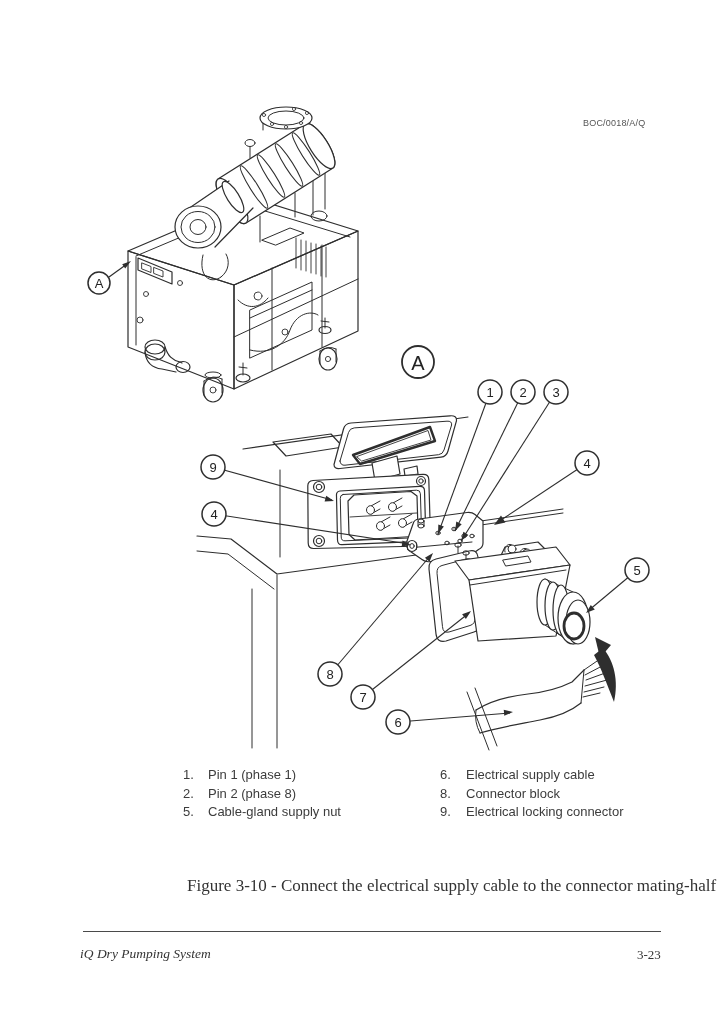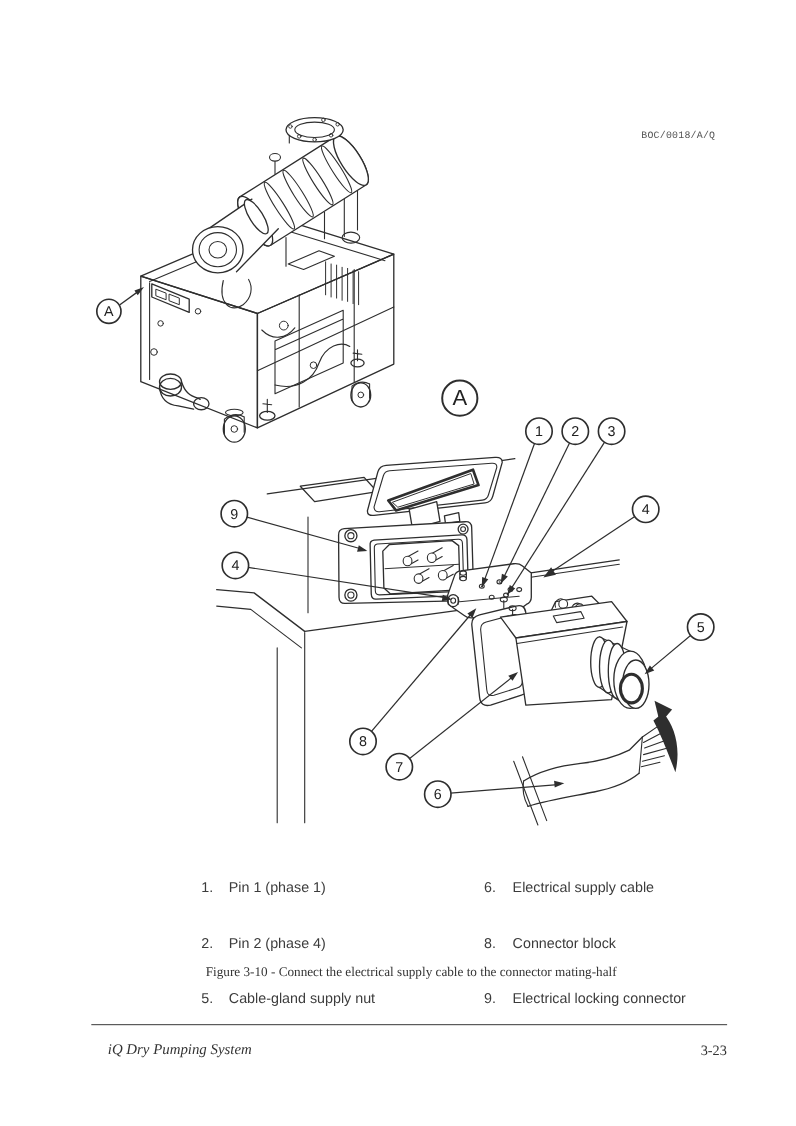--- a/index.html
+++ b/index.html
@@ -1,29 +1,29 @@
 <!DOCTYPE html>
 <html><head>
 <meta charset="utf-8">
 <style>
   html,body{margin:0;padding:0;background:#fff;}
   .page{position:relative;width:724px;height:1024px;background:#fff;overflow:hidden;
         font-family:"Liberation Sans",sans-serif;}
-  .docref{position:absolute;left:583px;top:118px;font-size:9px;color:#555;letter-spacing:.2px;font-family:Liberation Mono, monospace;}
+  .docref{position:absolute;left:583px;top:118px;font-size:9px;color:#555;letter-spacing:.2px;}
   .art{position:absolute;left:0;top:0;}
   .legend{position:absolute;top:766px;font-size:13px;color:#3c3c3c;}
-  .legend .lrow{height:18.6px;line-height:18.6px;white-space:nowrap;margin-top:32px;}
+  .legend .lrow{height:18.6px;line-height:18.6px;white-space:nowrap;}
   .lnum{display:inline-block;width:25px;}
   .legend-left{left:183px;}
   .legend-right{left:440px;}
   .legend-right .lnum{width:26px;}
   .caption{position:absolute;left:187px;top:876px;font-family:"Liberation Serif",serif;
-           font-size:12px;color:#333;text-align:right;}
+           font-size:17px;color:#333;text-align:right;}
   .footrule{position:absolute;left:83px;top:931px;width:578px;height:1px;background:#4a4a4a;}
-  .footleft{position:absolute;left:98px;top:946px;font-family:"Liberation Serif",serif;
+  .footleft{position:absolute;left:80px;top:946px;font-family:"Liberation Serif",serif;
             font-style:italic;font-size:13.5px;color:#333;}
   .footright{position:absolute;left:637px;top:947px;font-family:"Liberation Serif",serif;
              font-size:13px;color:#333;text-align:right;}
   text{font-family:"Liberation Sans",sans-serif;}
 </style>
 </head>
 <body>
 
 <div class="page">
 
@@ -260,21 +260,21 @@
       <text x="214" y="514" dominant-baseline="central">4</text>
       <text x="637" y="570" dominant-baseline="central">5</text>
       <text x="330" y="674" dominant-baseline="central">8</text>
       <text x="363" y="697" dominant-baseline="central">7</text>
       <text x="398" y="722" dominant-baseline="central">6</text>
     </g>
   </svg>
 
   <div class="legend legend-left">
     <div class="lrow"><span class="lnum">1.</span><span>Pin 1 (phase 1)</span></div>
-    <div class="lrow"><span class="lnum">2.</span><span>Pin 2 (phase 4)</span></div>
+    <div class="lrow"><span class="lnum">2.</span><span>Pin 2 (phase 8)</span></div>
     <div class="lrow"><span class="lnum">5.</span><span>Cable-gland supply nut</span></div>
   </div>
   <div class="legend legend-right">
     <div class="lrow"><span class="lnum">6.</span><span>Electrical supply cable</span></div>
     <div class="lrow"><span class="lnum">8.</span><span>Connector block</span></div>
     <div class="lrow"><span class="lnum">9.</span><span>Electrical locking connector</span></div>
   </div>
 
   <div class="caption">Figure 3-10 - Connect the electrical supply cable to the connector mating-half</div>
 

